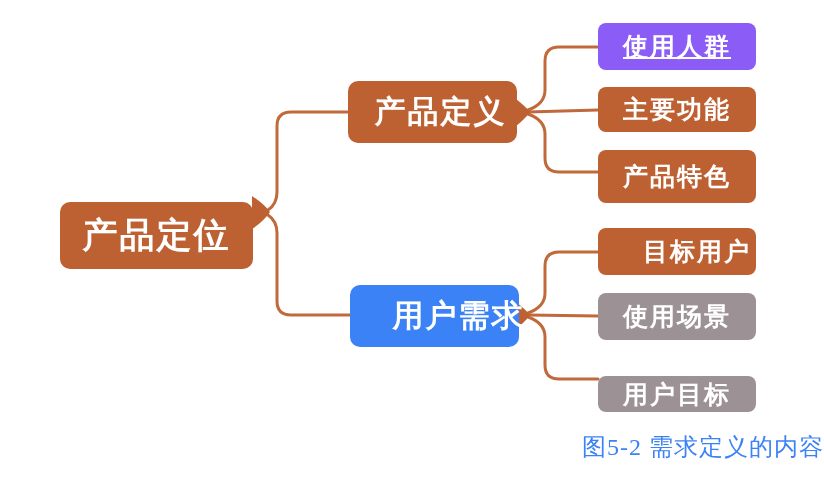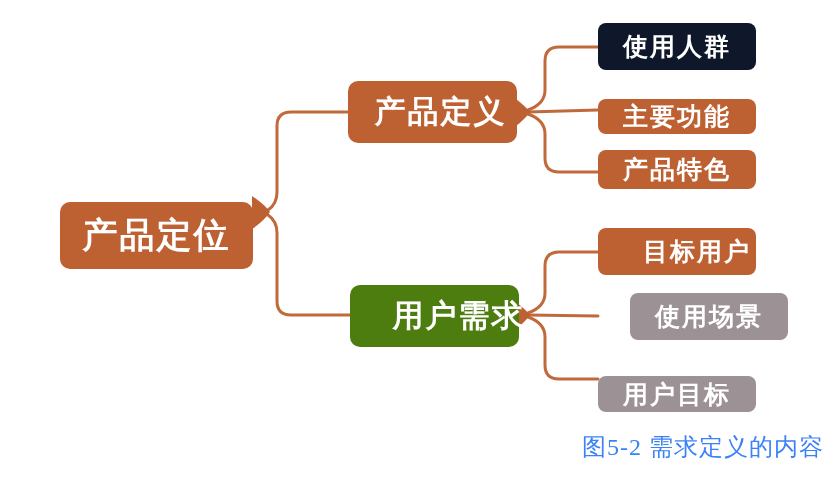--- a/index.html
+++ b/index.html
@@ -46,24 +46,24 @@
   }
   .node-mid-1 { left: 348px; top: 81px; }
   .node-mid-2 { left: 350px; top: 285px; }
   .node-leaf {
     left: 598px;
     width: 158px; height: 46px;
     font-size: 25px;
     border-radius: 8px;
   }
   .node-leaf-1 { top: 23px;  height: 47px; }
-  .node-leaf-2 { top: 87px;  height: 35px; margin-top: 12px; }
-  .node-leaf-3 { top: 150px; height: 39px; }
+  .node-leaf-2 { top: 87px;  height: 45px; }
+  .node-leaf-3 { top: 150px; height: 53px; }
   .node-leaf-4 { top: 228px; height: 47px; padding-left: 40px; }
-  .node-leaf-5 { top: 293px; height: 47px; margin-left: 32px; }
+  .node-leaf-5 { top: 293px; height: 47px; }
   .node-leaf-6 { top: 376px; height: 36px; align-items: center; }
   .caption {
     position: absolute;
     left: 0; top: 431px;
     width: 100%;
     text-align: right;
     font-family: "Liberation Serif", serif;
     font-size: 24px;
     color: #3b82f6;
     letter-spacing: 1px;
@@ -97,25 +97,25 @@
     <path class="tip" d="M 516 302 Q 525 309 530 315 Q 525 322 516 329 Z" fill="#BE6132"></path>
   </svg>
 
   <div class="node node-root" style="background-color: rgb(190, 97, 50); color: rgb(255, 255, 255); margin-top: 24px;">
     <span>产品定位</span>
   </div>
 
   <div class="node node-mid node-mid-1" style="background-color: rgb(190, 97, 50); color: rgb(255, 255, 255); padding-left: 16px;">
     <span>产品定义</span>
   </div>
-  <div class="node node-mid node-mid-2" style="background-color: #4d7c0f; color: rgb(255, 255, 255); padding-left: 48px;">
+  <div class="node node-mid node-mid-2" style="background-color: #3b82f6; color: rgb(255, 255, 255); padding-left: 48px;">
     <span>用户需求</span>
   </div>
 
-  <div class="node node-leaf node-leaf-1" style="background-color: #0f172a; color: rgb(255, 255, 255);">
+  <div class="node node-leaf node-leaf-1" style="background-color: #8b5cf6; color: rgb(255, 255, 255); text-decoration: underline;">
     <span>使用人群</span>
   </div>
   <div class="node node-leaf node-leaf-2" style="background-color: rgb(190, 97, 50); color: rgb(255, 255, 255);">
     <span>主要功能</span>
   </div>
   <div class="node node-leaf node-leaf-3" style="background-color: rgb(190, 97, 50); color: rgb(255, 255, 255);">
     <span>产品特色</span>
   </div>
 
   <div class="node node-leaf node-leaf-4" style="background-color: rgb(190, 97, 50); color: rgb(255, 255, 255);">

